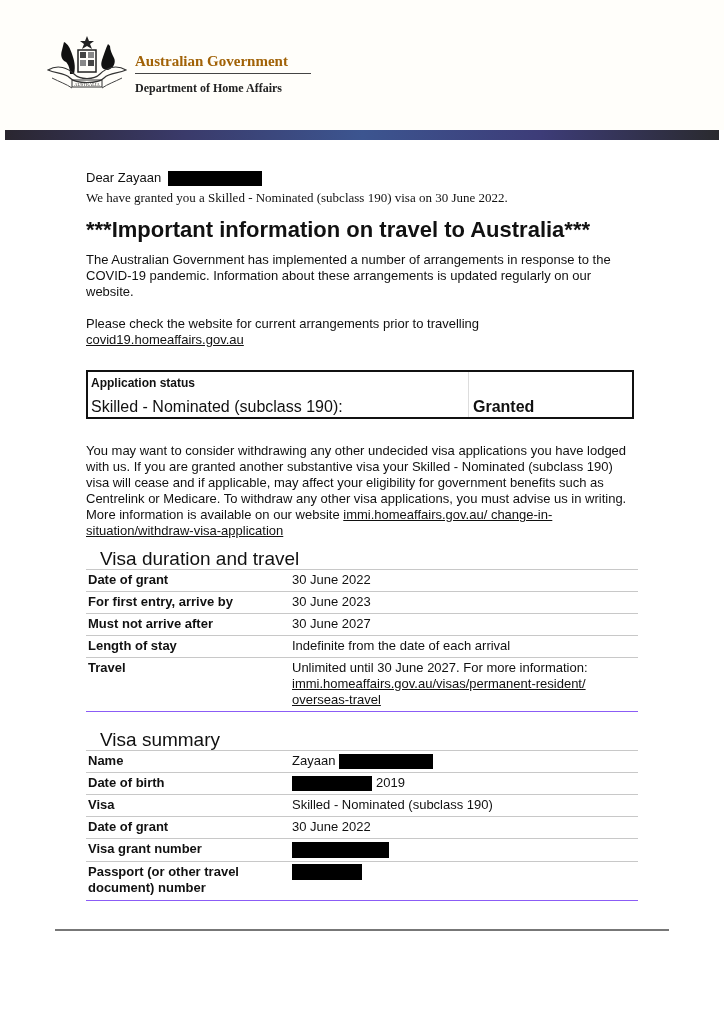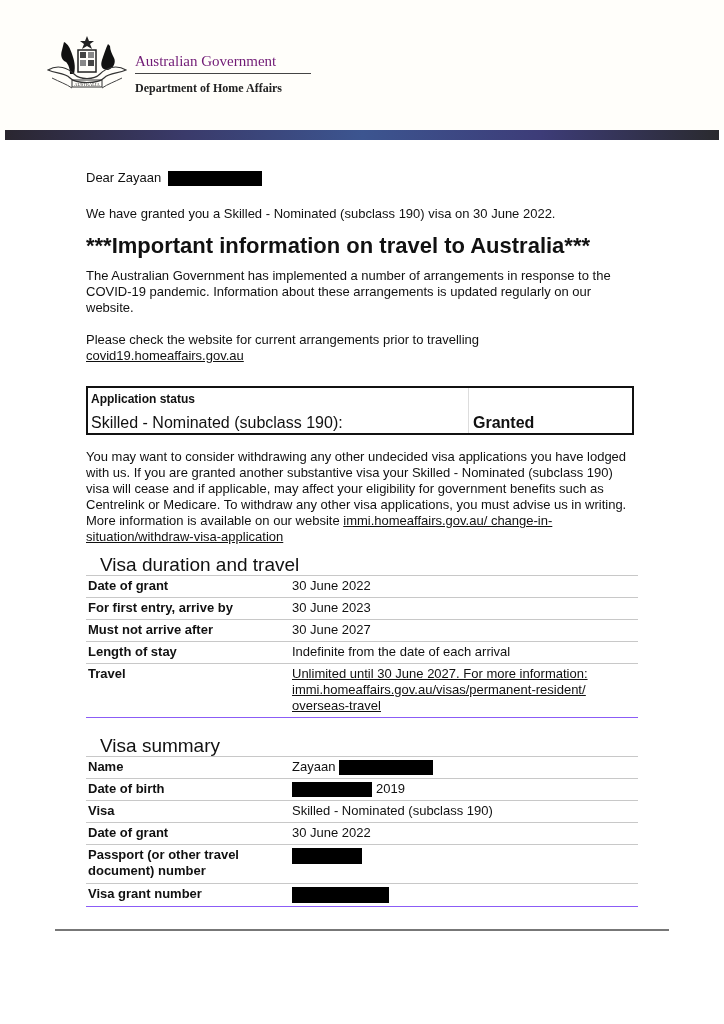--- a/index.html
+++ b/index.html
@@ -5,21 +5,21 @@
   html, body { margin: 0; padding: 0; }
   body {
     width: 724px; height: 1024px; background: #ffffff; position: relative;
     font-family: "Liberation Sans", sans-serif; color: #111; overflow: hidden;
   }
   .header {
     position: absolute; left: 0; top: 0; width: 724px; height: 130px; background: #fffefa;
   }
   .crest { position: absolute; left: 44px; top: 34px; width: 86px; height: 64px; }
   .agency { position: absolute; left: 135px; top: 52px; font-family: "Liberation Serif", serif; }
-  .agency .gov { font-size: 15px; font-weight: normal; color: #701a75; line-height: 18px; }
+  .agency .gov { font-size: 15px; font-weight: bold; color: #a16207; line-height: 18px; }
   .agency .rule { width: 176px; height: 1px; background: #444; margin: 3px 0 5px 0; }
   .agency .dept { font-size: 12px; font-weight: bold; color: #222; line-height: 18px; }
   .band {
     position: absolute; left: 5px; top: 130px; width: 714px; height: 10px;
     background: linear-gradient(90deg, #2a2630 0%, #3a3a6a 25%, #3c5590 50%, #3d3c78 75%, #2a2a2e 100%);
   }
   .content { position: absolute; left: 86px; top: 170px; width: 552px; font-size: 13px; line-height: 16px; }
   p { margin: 0; }
   a, .link { color: #111; text-decoration: underline; }
   .redact { display: inline-block; background: #000; vertical-align: middle; }
@@ -62,34 +62,34 @@
     <div class="dept">Department of Home Affairs</div>
   </div>
 </div>
 <div class="band"></div>
 
 <div class="content">
   <p>
     <span>Dear Zayaan</span>
     <span class="redact" style="width:94px;height:15px;margin-left:3px;"></span>
   </p>
-  <p style="margin-top:20px;">We have granted you a Skilled - Nominated (subclass 190) visa on 30 June 2022.</p>
+  <p style="margin-top:4px;font-family:Liberation Serif, serif;">We have granted you a Skilled - Nominated (subclass 190) visa on 30 June 2022.</p>
   <p class="h-important" style="margin-top:14px;">***Important information on travel to Australia***</p>
   <p style="margin-top:12px;">The Australian Government has implemented a number of arrangements in response to the COVID-19 pandemic. Information about these arrangements is updated regularly on our website.</p>
   <p style="margin-top:16px;">Please check the website for current arrangements prior to travelling</p>
   <a class="link">covid19.homeaffairs.gov.au</a>
 
   <div class="status-box" style="margin-top:22px;">
     <div class="divider"></div>
     <div class="title">Application status</div>
     <div class="visa">Skilled - Nominated (subclass 190):</div>
     <div class="result">Granted</div>
   </div>
 
-  <p style="margin-top:14px;">
+  <p style="margin-top:24px;">
     <span>You may want to consider withdrawing any other undecided visa applications you have lodged with us. If you are granted another substantive visa your Skilled - Nominated (subclass 190) visa will cease and if applicable, may affect your eligibility for government benefits such as Centrelink or Medicare. To withdraw any other visa applications, you must advise us in writing. More information is available on our website </span><a class="link">immi.homeaffairs.gov.au/ change-in-situation/withdraw-visa-application</a>
   </p>
 
   <div class="section-title" style="margin-top:10px;">Visa duration and travel</div>
   <table class="kv">
     <tbody>
         <tr>
           <td class="k">Date of grant</td>
           <td>30 June 2022</td>
         </tr>
@@ -100,21 +100,21 @@
     <tr>
           <td class="k">Must not arrive after</td>
           <td>30 June 2027</td>
         </tr>
     <tr>
           <td class="k">Length of stay</td>
           <td>Indefinite from the date of each arrival</td>
         </tr>
     <tr>
       <td class="k" style="padding-bottom:10px;">Travel</td>
-      <td style="padding-bottom:3px;text-decoration:underline;">
+      <td style="padding-bottom:3px;">
         <div>Unlimited until 30 June 2027. For more information:</div>
         <a class="link" style="display:block;width:320px;">immi.homeaffairs.gov.au/visas/permanent-resident/ overseas-travel</a>
       </td>
     </tr>
   </tbody>
     </table>
 
   <div class="section-title" style="margin-top:18px;">Visa summary</div>
   <table class="kv">
     <tbody>
@@ -128,24 +128,24 @@
         </tr>
     <tr>
           <td class="k">Visa</td>
           <td>Skilled - Nominated (subclass 190)</td>
         </tr>
     <tr>
           <td class="k">Date of grant</td>
           <td>30 June 2022</td>
         </tr>
     <tr>
+          <td class="k">Visa grant number</td>
+      <td><span class="redact" style="width:97px;height:16px;"></span></td>
+        </tr>
+    <tr>
           <td class="k" style="padding-bottom:4px;">Passport (or other travel document) number</td>
       <td><span class="redact" style="width:70px;height:16px;"></span></td>
-        </tr>
-    <tr>
-          <td class="k">Visa grant number</td>
-      <td><span class="redact" style="width:97px;height:16px;"></span></td>
         </tr>
   </tbody>
     </table>
 </div>
 
 <div class="footer-rule"></div>
 
 </body></html>

